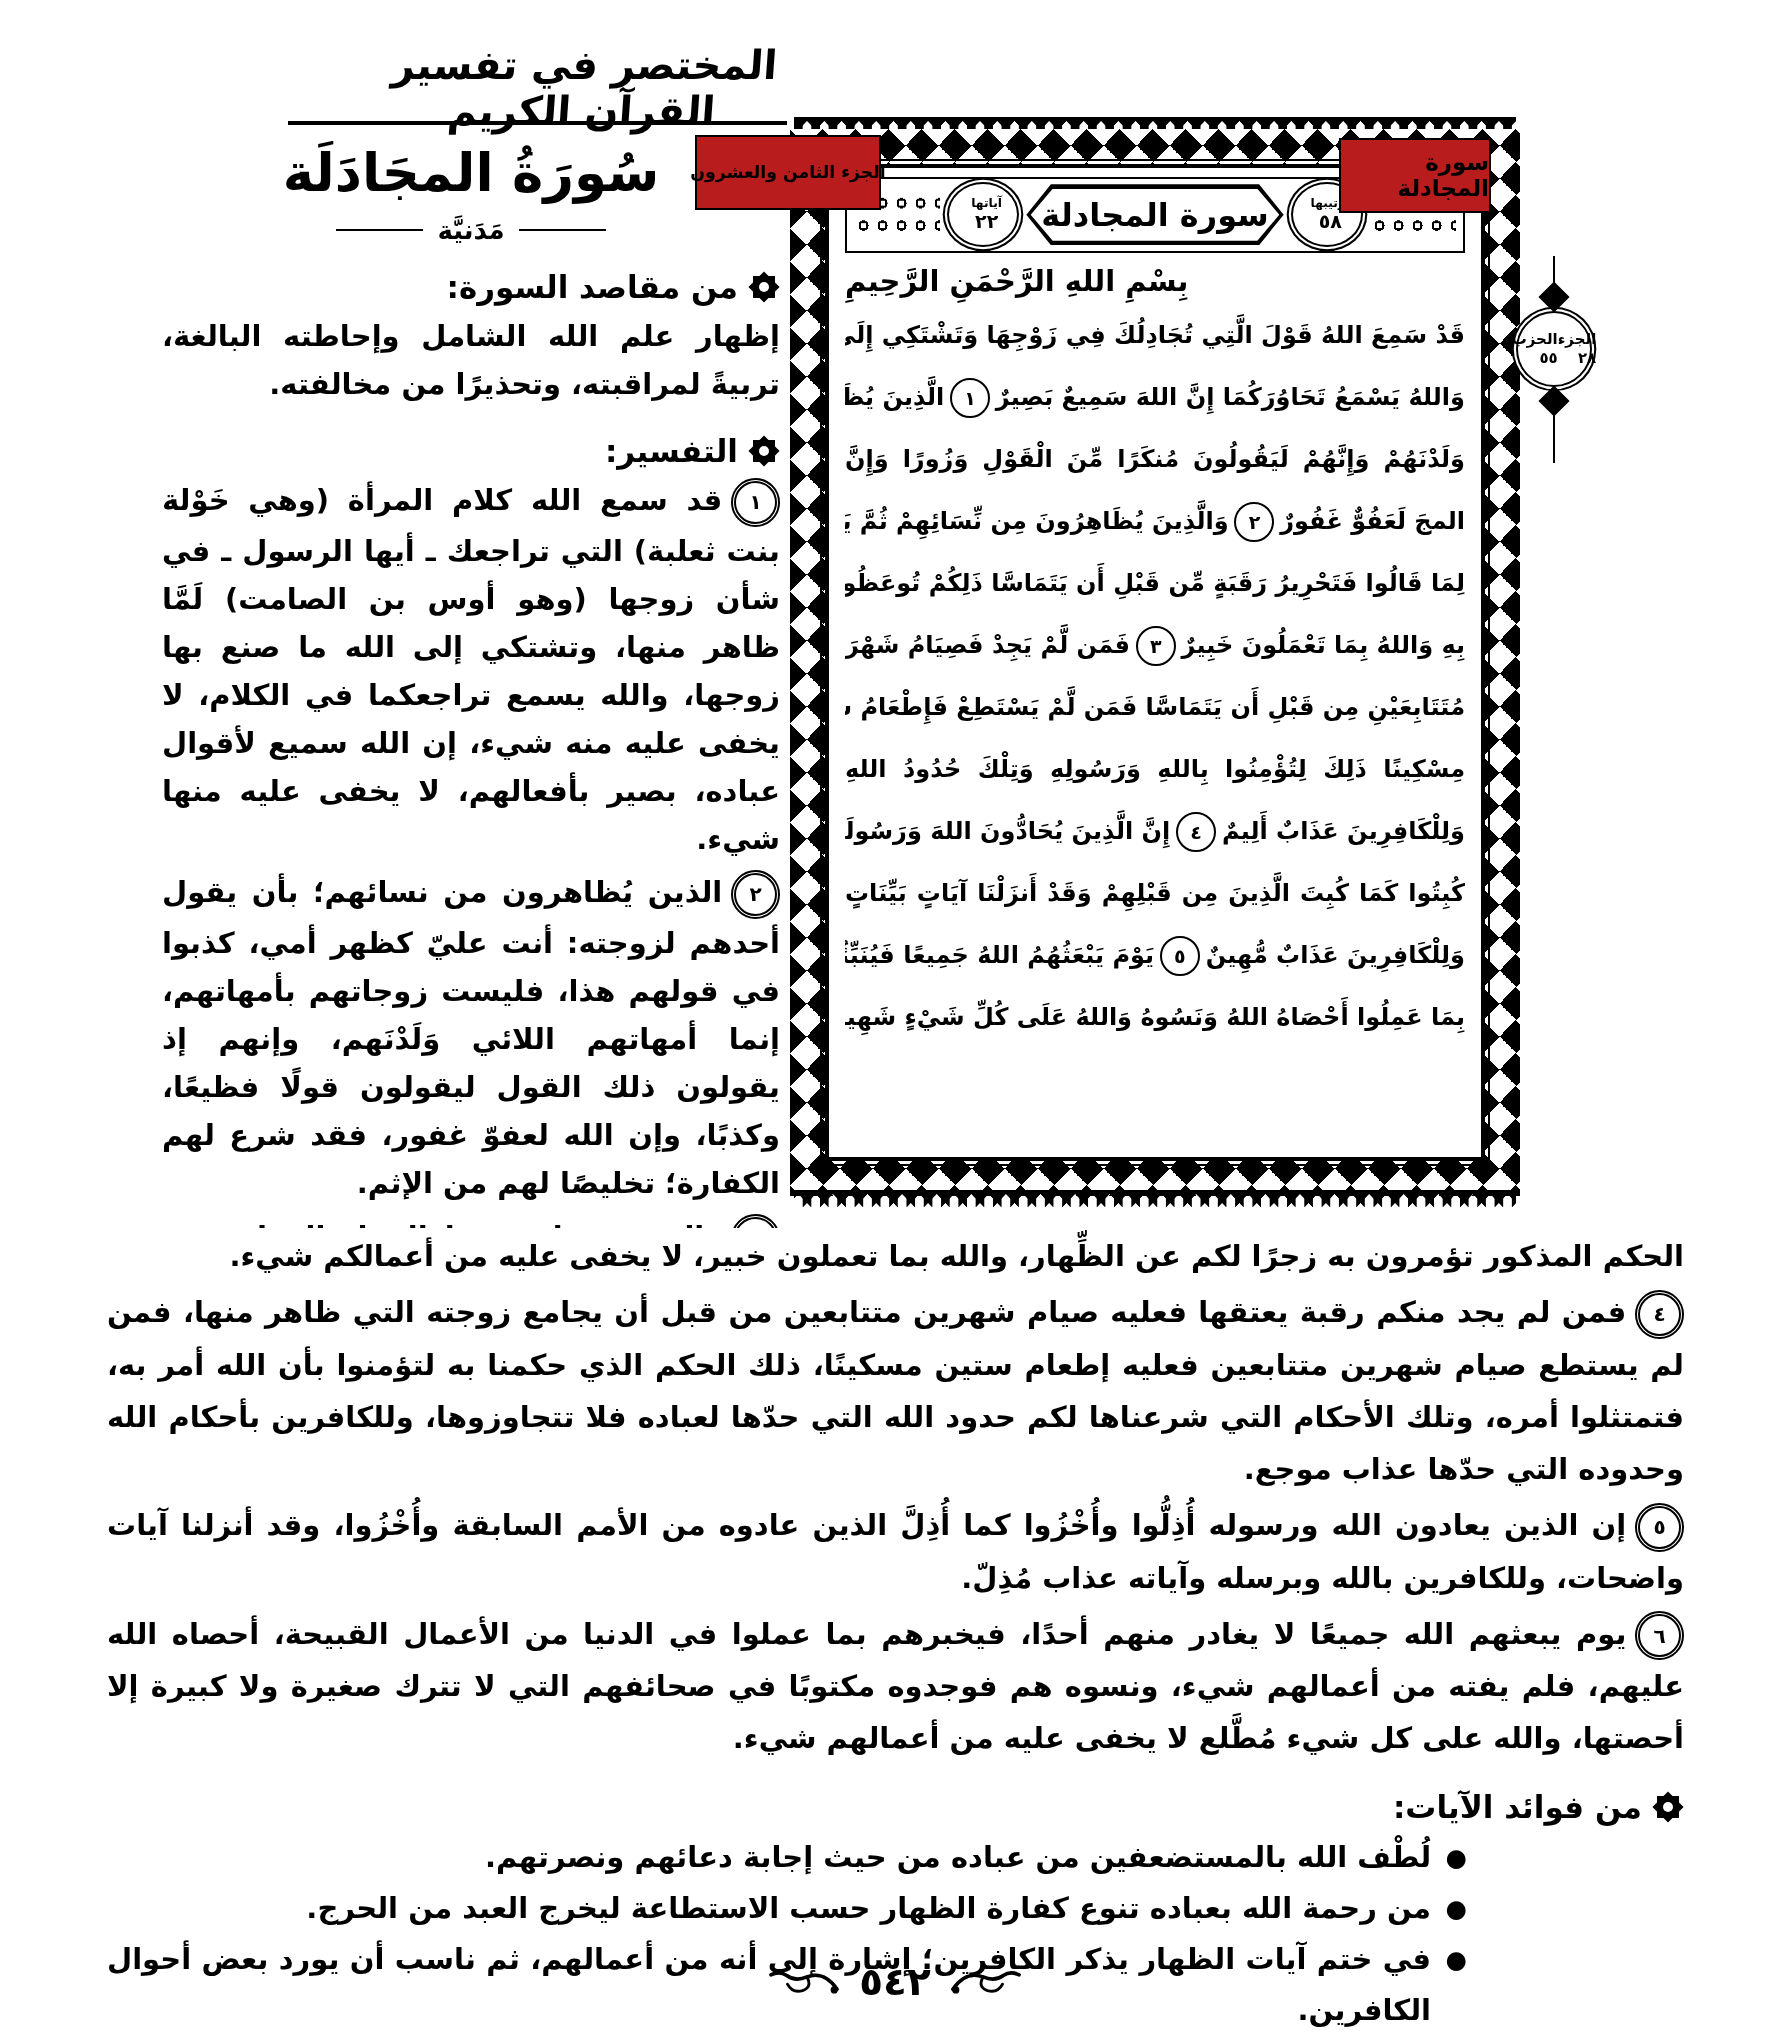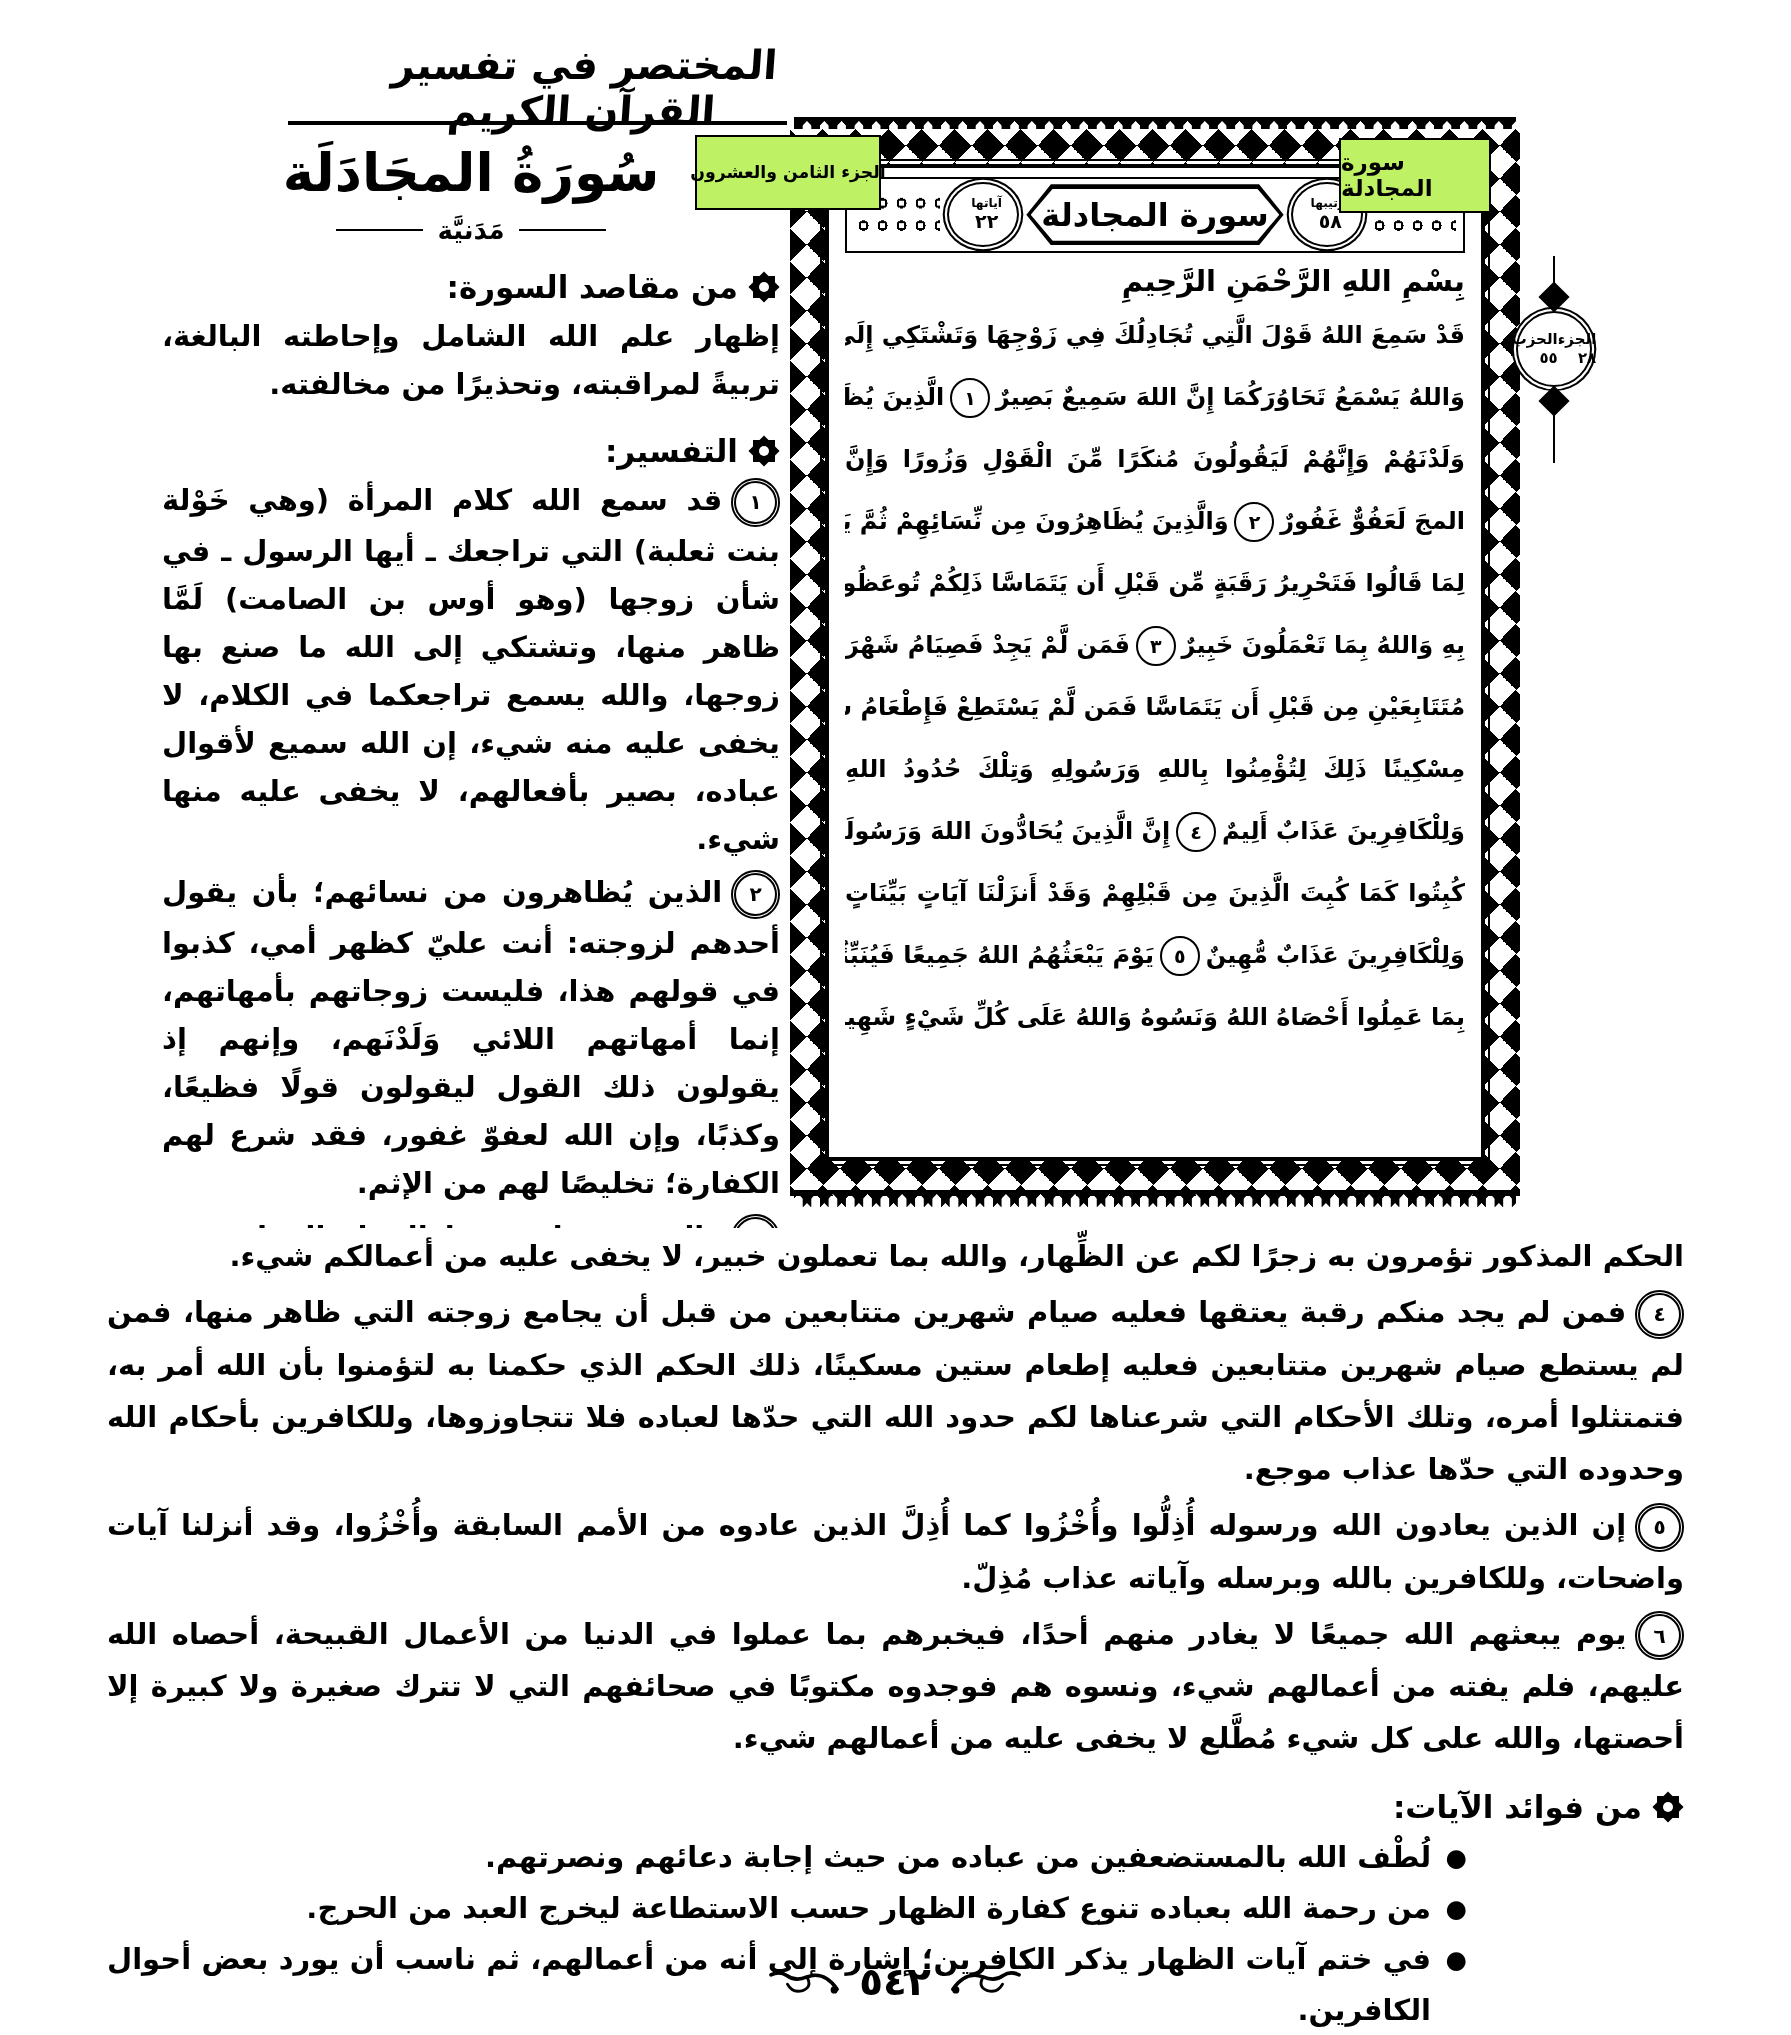--- a/index.html
+++ b/index.html
@@ -33,40 +33,40 @@
      background:repeating-conic-gradient(from 45deg,#000 0% 25%,#fff 0% 50%) 0 0/33px 33px;}
   .spikes{position:absolute;left:4.3px;right:4.3px;height:17.3px;}
   .spikes-top{top:-11.6px;background:
      linear-gradient(135deg,#000 50%,transparent 50%) 0 0/17.3px 17.3px repeat-x,
      linear-gradient(45deg,transparent 50%,#000 50%) 8.7px 0/17.3px 17.3px repeat-x;}
   .spikes-bottom{bottom:-11.6px;background:
      linear-gradient(-135deg,#000 50%,transparent 50%) 0 0/17.3px 17.3px repeat-x,
      linear-gradient(-45deg,transparent 50%,#000 50%) 8.7px 0/17.3px 17.3px repeat-x;}
   .frame-inner{position:absolute;inset:35px;background:#fff;border:4.3px solid #000;
                outline:2.2px solid #000;outline-offset:3.6px;padding:8.7px 16px;box-sizing:border-box;}
-  .tab{position:absolute;border:2.9px solid #000;background:#bef264;display:flex;align-items:center;
-       justify-content:center;font-weight:bold;z-index:6;text-align:left;}
+  .tab{position:absolute;border:2.9px solid #000;background:#b91c1c;display:flex;align-items:center;
+       justify-content:center;font-weight:bold;z-index:6;text-align:right;}
   .tab-surah{top:8.7px;right:29px;width:148px;height:71px;font-size:23px;}
   .tab-juz{top:5.8px;left:-95px;width:182px;height:71px;font-size:17.3px;white-space:nowrap;}
 
   .cartouche-band{height:72px;border:2.9px solid #000;display:flex;align-items:center;
                   gap:7.2px;padding:0 7.2px;margin-bottom:5.8px;}
   .curl-filler{flex:1;height:45px;
      background:radial-gradient(circle 7.2px at 50% 50%,transparent 2.9px,#000 2.9px 5px,transparent 5px) 0 0/19px 22.4px;}
   .mini-circle{width:61px;height:61px;flex:0 0 61px;border-radius:50%;border:2.9px solid #000;
                box-shadow:0 0 0 2.2px #fff,0 0 0 4.3px #000;display:flex;flex-direction:column;
                align-items:center;justify-content:center;font-weight:bold;background:#fff;z-index:1;padding-left:7px;}
   .mini-circle .lbl{font-size:12.3px;line-height:1.1;}
   .mini-circle .val{font-size:19px;line-height:1.1;}
   .octagon-outer{flex:3;height:61px;background:#000;display:flex;align-items:center;justify-content:center;
      clip-path:polygon(24.6px 0,calc(100% - 24.6px) 0,100% 50%,calc(100% - 24.6px) 100%,24.6px 100%,0 50%);}
   .octagon-inner{width:calc(100% - 8.7px);height:52px;background:#fff;display:flex;align-items:center;justify-content:center;
      clip-path:polygon(22px 0,calc(100% - 22px) 0,100% 50%,calc(100% - 22px) 100%,22px 100%,0 50%);
      font-size:32px;font-weight:bold;}
-  .basmala{text-align:right;font-size:29px;font-weight:bold;height:46px;line-height:46px;}
+  .basmala{text-align:left;font-size:29px;font-weight:bold;height:46px;line-height:46px;}
   .qline{font-size:24px;font-weight:bold;line-height:62px;height:62px;overflow:hidden;
          text-align:justify;text-align-last:justify;white-space:nowrap;}
   .vnum{display:inline-flex;align-items:center;justify-content:center;width:36px;height:36px;
         border:2.9px solid #000;border-radius:50%;font-size:19px;font-weight:bold;
         vertical-align:middle;margin:0 5.8px;}
 
   
   .lamp{position:absolute;top:256px;left:1501px;width:108px;z-index:7;display:flex;
         flex-direction:column;align-items:center;}
   .lamp .wire{width:2.9px;background:#000;}

